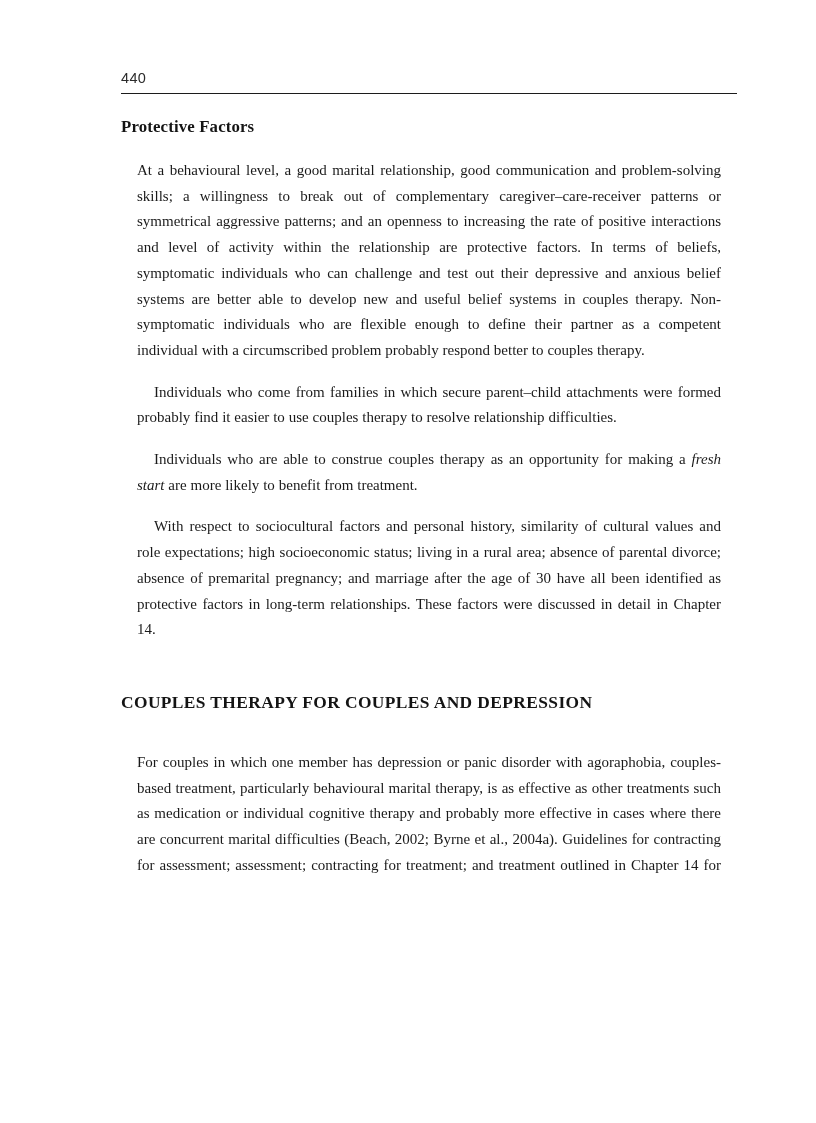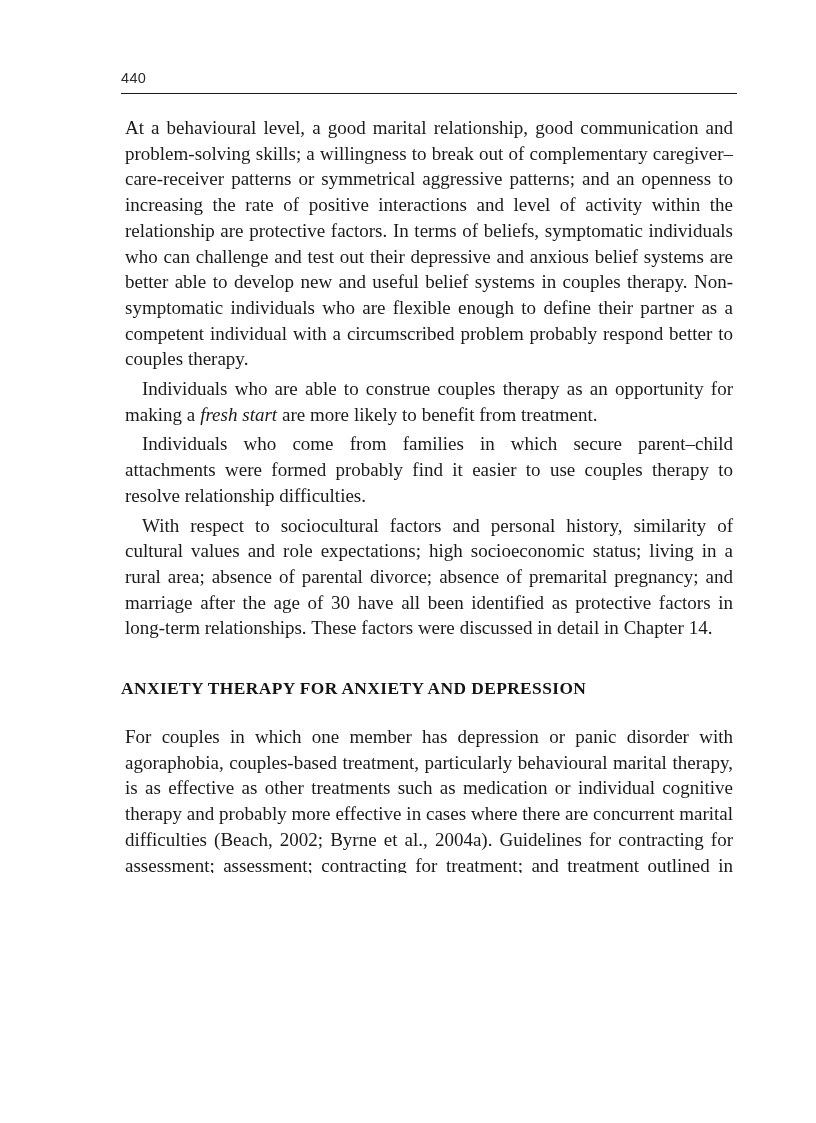--- a/index.html
+++ b/index.html
@@ -54,25 +54,25 @@
     font-family: "Liberation Serif", serif;
     font-weight: bold;
     font-size: 17.4px;
     color: #141414;
     margin: 0;
     letter-spacing: 0.4px;
   }
   
   p.body {
     font-family: "Liberation Serif", serif;
-    font-size: 19px;
+    font-size: 15px;
     line-height: 25.7px;
     color: #1a1a1a;
     text-align: justify;
-    margin: 4px;
+    margin: 16px;
     -webkit-hyphens: none;
     hyphens: none;
     word-spacing: 0.1px;
   }
   p.body.first {
     margin-top: 21px;
   }
   p.body.indent {
     text-indent: 17px;
   }
@@ -91,32 +91,33 @@
 <body>
 
 <div class="page">
   <div class="content">
 
     <div class="running-head">
       <span class="folio">440</span>
     </div>
     <div class="header-rule"></div>
 
+    <h2 class="sub-heading">Protective Factors</h2>
 
     <p class="body first">At a behavioural level, a good marital relationship, good communication and problem-solving skills; a willingness to break out of complementary caregiver–care-receiver patterns or symmetrical aggressive patterns; and an openness to increasing the rate of positive interactions and level of activity within the relationship are protective factors. In terms of beliefs, symptomatic individuals who can challenge and test out their depressive and anxious belief systems are better able to develop new and useful belief systems in couples therapy. Non-symptomatic individuals who are flexible enough to define their partner as a competent individual with a circumscribed problem probably respond better to couples therapy.</p>
 
+    <p class="body indent">Individuals who come from families in which secure parent–child attachments were formed probably find it easier to use couples therapy to resolve relationship difficulties.</p>
+
     <p class="body indent"><span>Individuals who are able to construe couples therapy as an opportunity for making a </span><i>fresh start</i><span> are more likely to benefit from treatment.</span></p>
-
-    <p class="body indent">Individuals who come from families in which secure parent–child attachments were formed probably find it easier to use couples therapy to resolve relationship difficulties.</p>
 
     <p class="body indent">With respect to sociocultural factors and personal history, similarity of cultural values and role expectations; high socioeconomic status; living in a rural area; absence of parental divorce; absence of premarital pregnancy; and marriage after the age of 30 have all been identified as protective factors in long-term relationships. These factors were discussed in detail in Chapter 14.</p>
 
     <div class="gap-before-section"></div>
 
-    <h2 class="section-heading">ANXIETY THERAPY FOR ANXIETY AND DEPRESSION</h2>
+    <h2 class="section-heading">COUPLES THERAPY FOR COUPLES AND DEPRESSION</h2>
 
     <div class="gap-after-section"></div>
 
     <p class="body">For couples in which one member has depression or panic disorder with agoraphobia, couples-based treatment, particularly behavioural marital therapy, is as effective as other treatments such as medication or individual cognitive therapy and probably more effective in cases where there are concurrent marital difficulties (Beach, 2002; Byrne et al., 2004a). Guidelines for contracting for assessment; assessment; contracting for treatment; and treatment outlined in Chapter 14 for working with distressed couples and in Chapter 9 for family therapy may be used when working with cases of depression and anxiety. However, a number of specific procedures deserve attention when working with these cases and it to these that we now turn (Beach, Sandeen &amp; O'Leary, 1990; Craske &amp; Zollner, 1995; Gollan et al, 2002; Jones &amp; Asen, 1999).</p>
 
     <div class="gap-before-subheading"></div>
 
     <h2 class="sub-heading">Guidelines for Assessment</h2>
 
 

